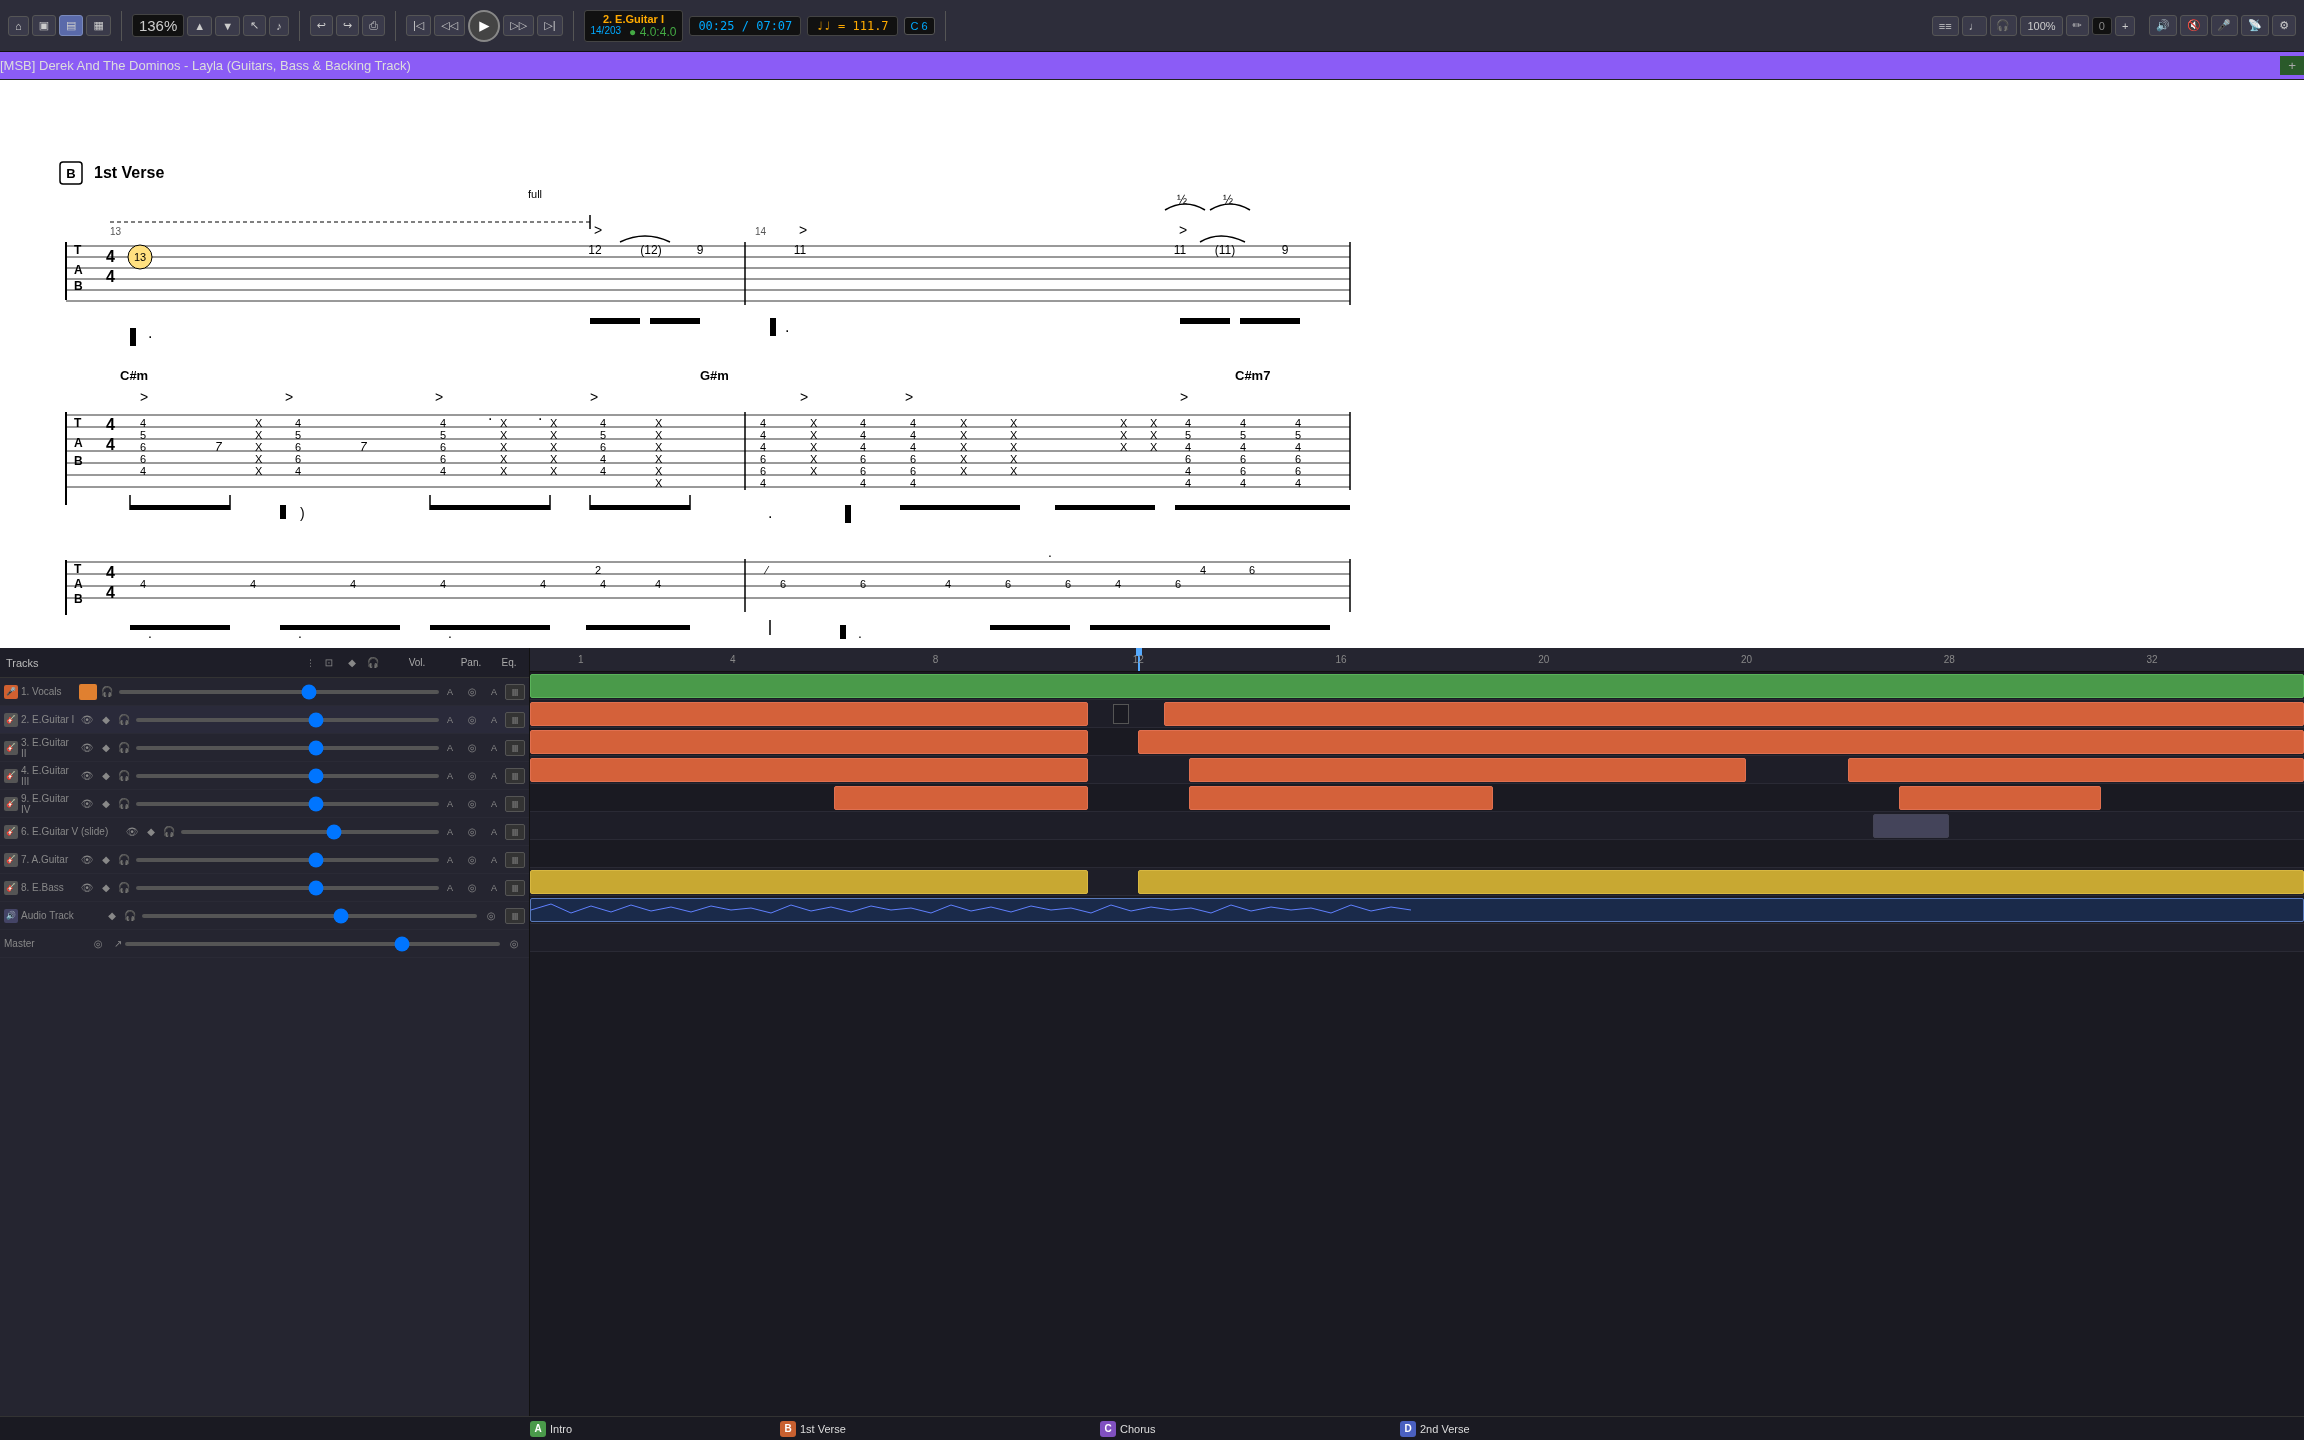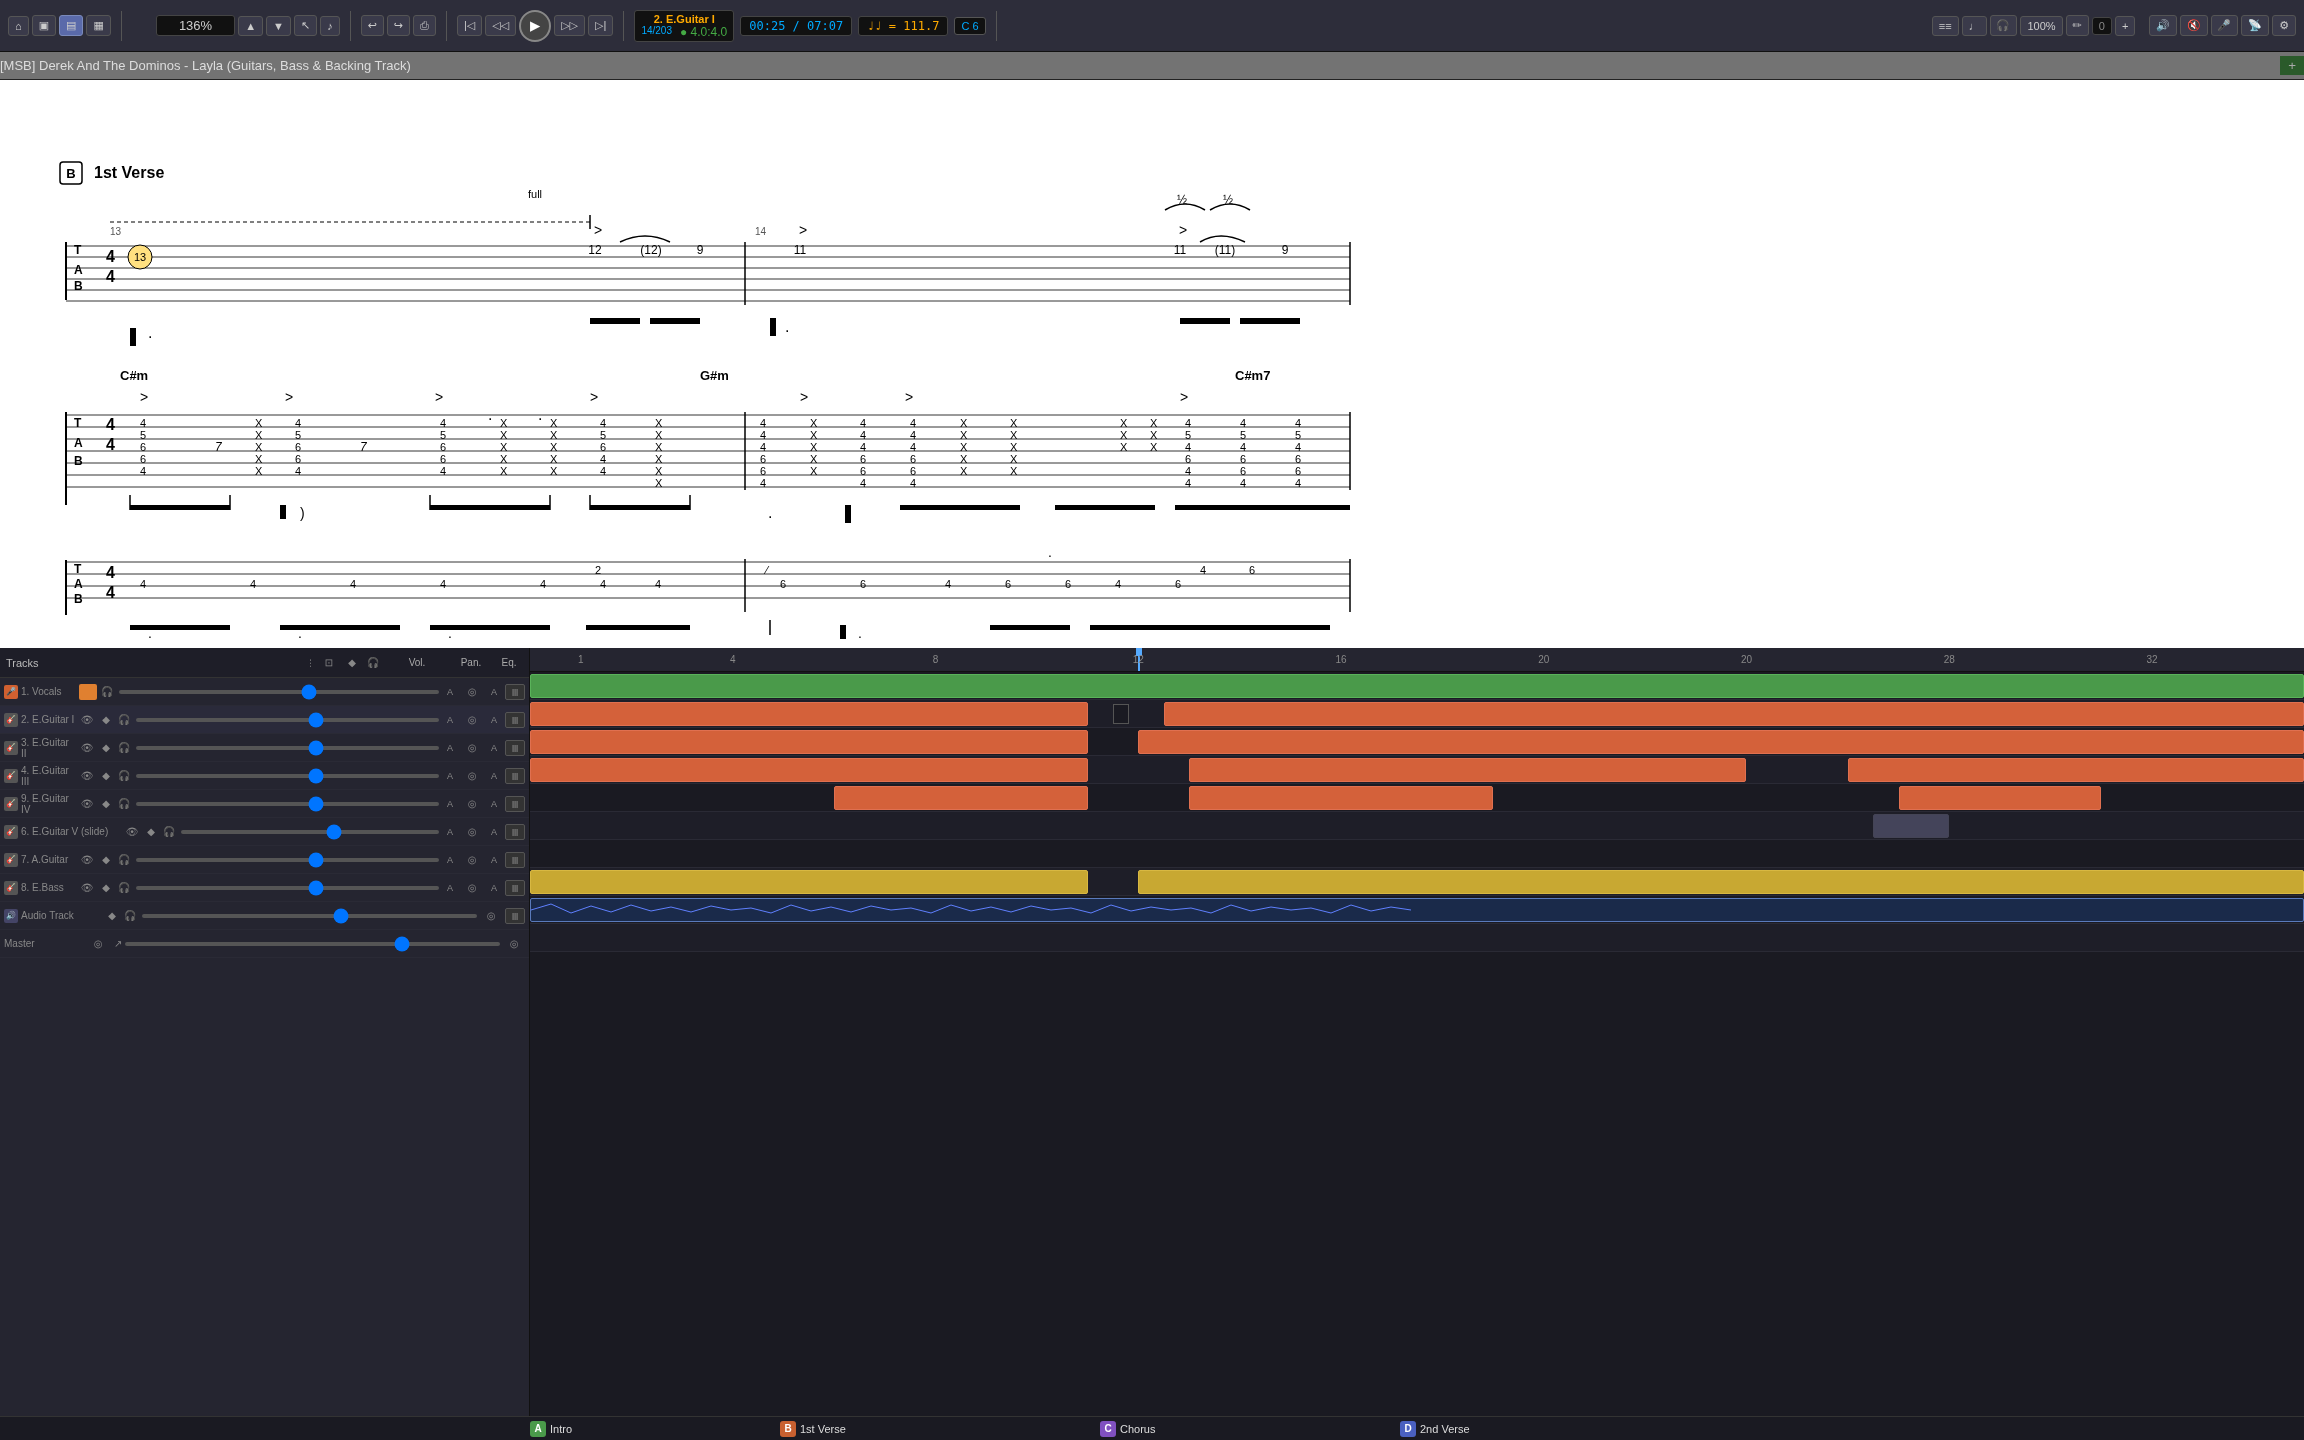--- a/index.html
+++ b/index.html
@@ -19,21 +19,21 @@
     }
     .tempo-display {
       background: #111; border: 1px solid #444; border-radius: 3px; padding: 2px 8px; font-family: monospace; color: #fa0; font-size: 12px;
     }
     .play-btn {
       background: #444; border: 2px solid #888; border-radius: 50%; width: 32px; height: 32px; display: flex; align-items: center; justify-content: center; cursor: pointer; color: #fff;
     }
 
     
     #song-title-bar {
-      background: #737373; height: 28px; display: flex; align-items: center; justify-content: center; border-bottom: 1px solid #222; font-size: 13px; color: #ddd;
+      background: #8b5cf6; height: 28px; display: flex; align-items: center; justify-content: center; border-bottom: 1px solid #222; font-size: 13px; color: #ddd;
     }
     .add-btn { margin-left: auto; background: #2a5a2a; border: none; color: #aaa; padding: 2px 8px; cursor: pointer; }
 
     
     #notation-area {
       background: #fff; width: 100%; height: 568px; position: relative; overflow: hidden;
     }
 
     
     #daw-section {
@@ -103,21 +103,21 @@
 
 <div id="toolbar">
   <div class="toolbar-group">
     <button class="toolbar-btn">⌂</button>
     <button class="toolbar-btn">▣</button>
     <button class="toolbar-btn" style="background:#5a6aaa;border-color:#7a8abb;">▤</button>
     <button class="toolbar-btn">▦</button>
   </div>
   <div class="toolbar-divider"></div>
   <div class="toolbar-group">
-    <span style="background:#111;border:1px solid #444;border-radius:3px;padding:2px 22px;font-size:13px;color:#ccc;margin-left:24px;">136%</span>
+    <span style="background:#111;border:1px solid #444;border-radius:3px;padding:2px 6px;font-size:15px;color:#ccc;">136%</span>
     <button class="toolbar-btn">▲</button>
     <button class="toolbar-btn">▼</button>
     <button class="toolbar-btn">↖</button>
     <button class="toolbar-btn">♪</button>
   </div>
   <div class="toolbar-divider"></div>
   <div class="toolbar-group">
     <button class="toolbar-btn">↩</button>
     <button class="toolbar-btn">↪</button>
     <button class="toolbar-btn">⎙</button>

